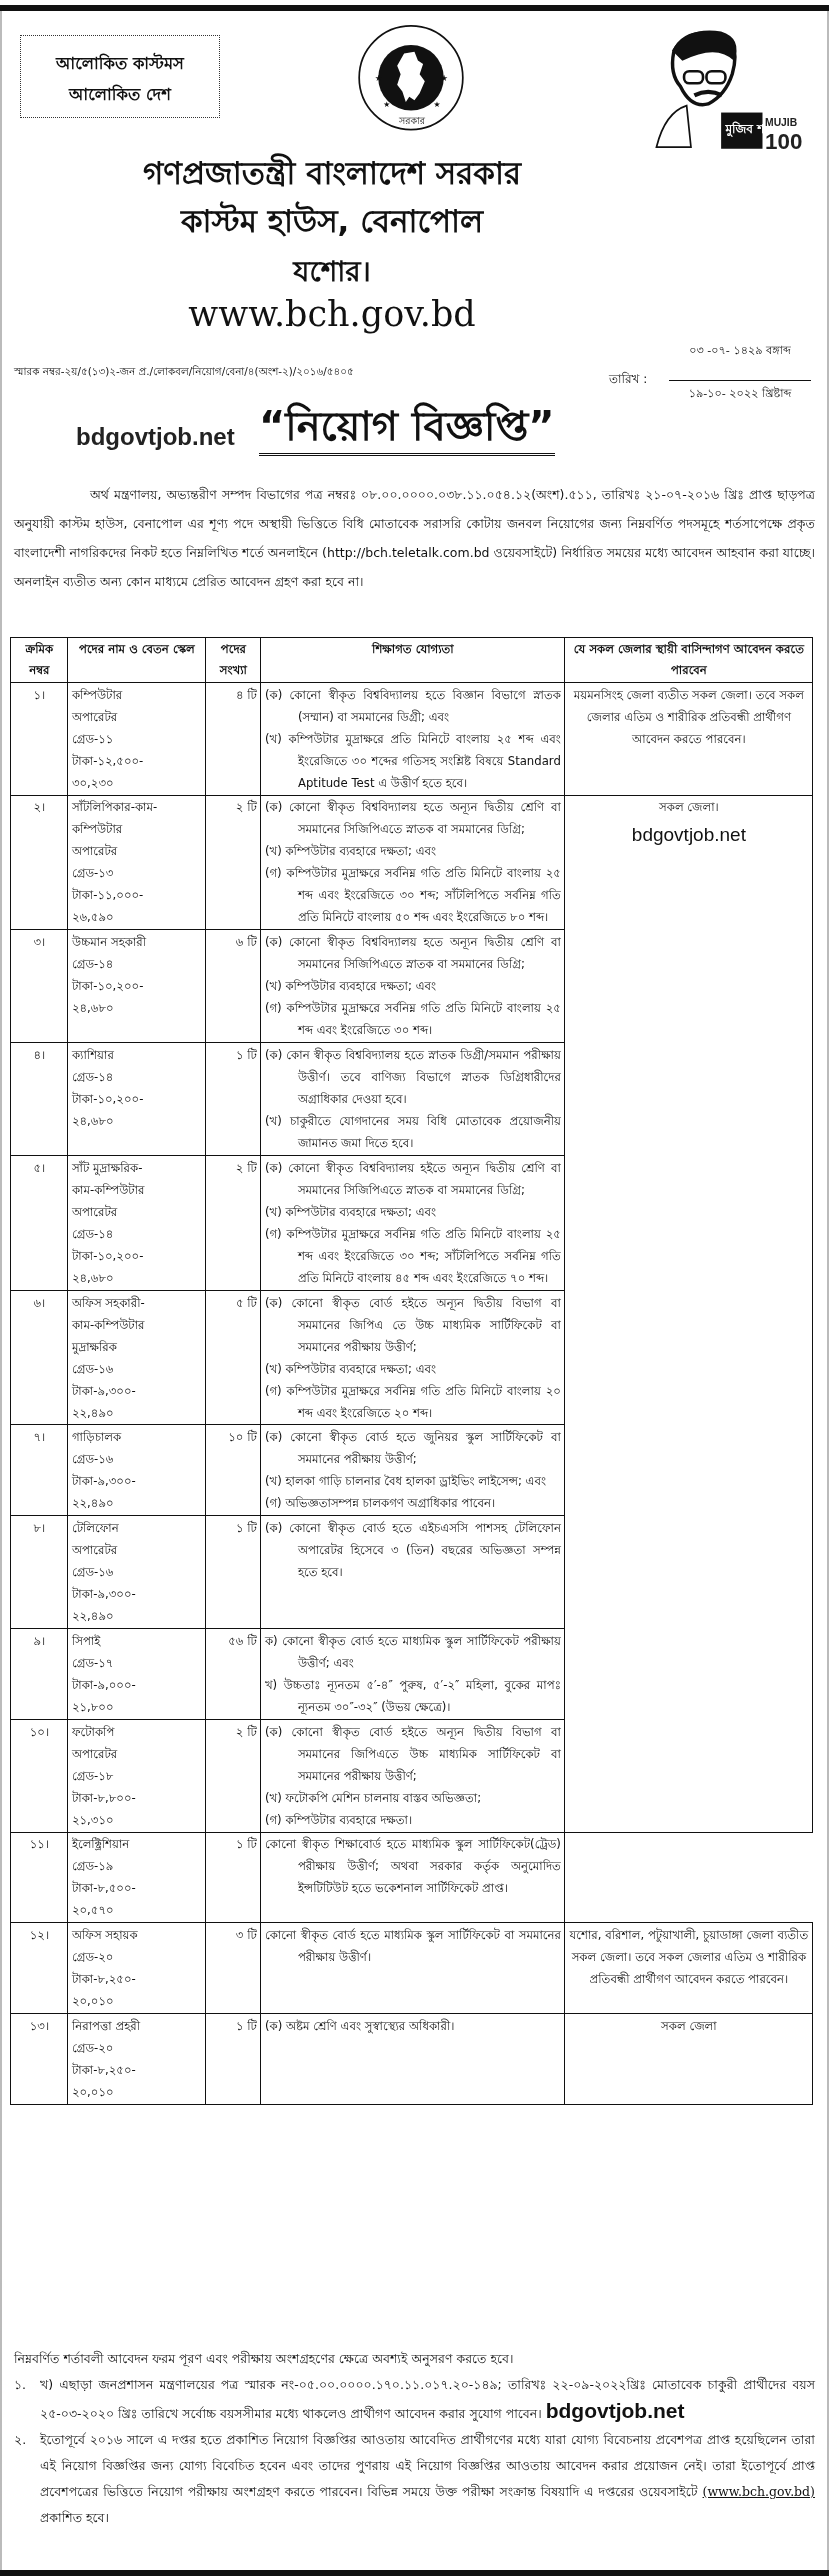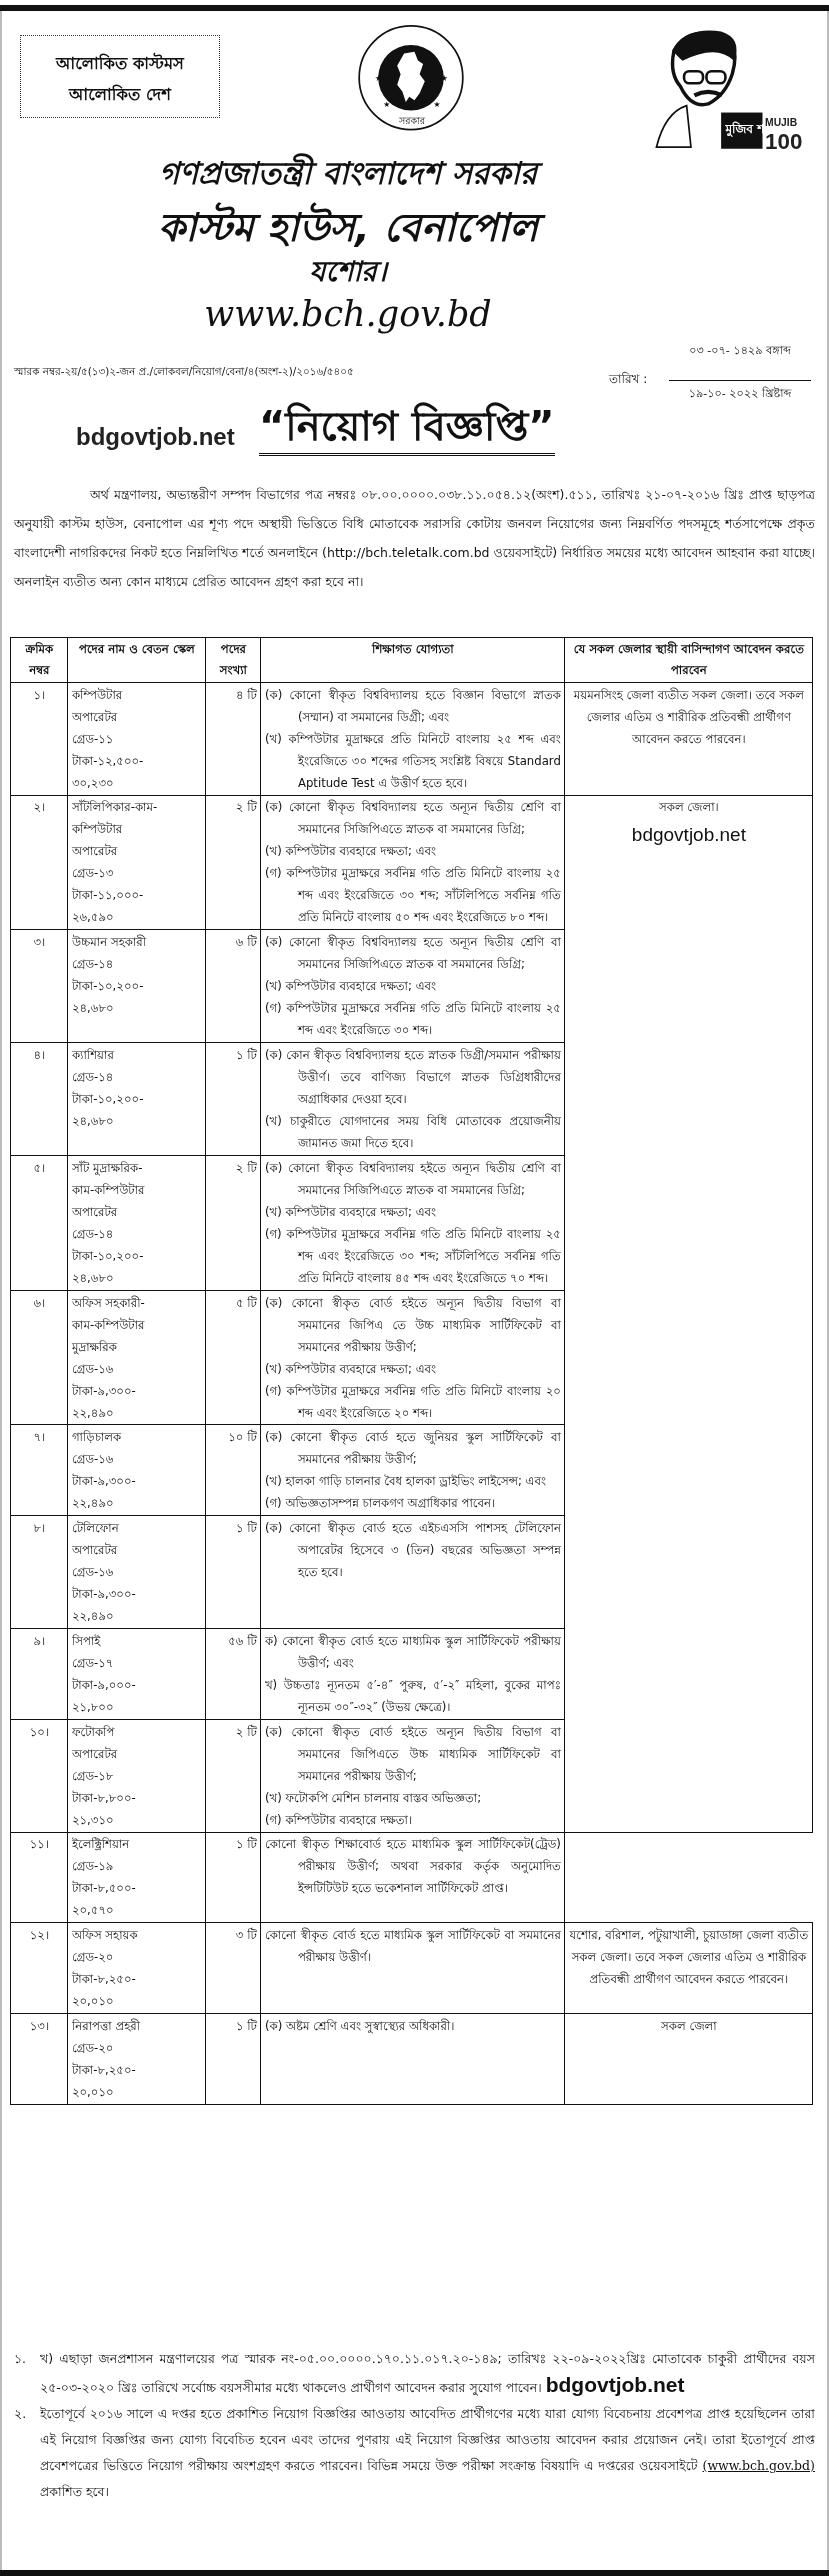--- a/index.html
+++ b/index.html
@@ -7,23 +7,23 @@
   .frame { position: absolute; left: 0; top: 0; width: 829px; height: 2576px; }
   .top-bar { position: absolute; left: 0; top: 5.2px; width: 829px; height: 6px; background: #111; }
   .bottom-bar { position: absolute; left: 0; top: 2570px; width: 829px; height: 6px; background: #111; }
   .left-edge { position: absolute; left: 0; top: 11.2px; width: 1.7px; height: 2559px; background: #bbb; }
   .right-edge { position: absolute; right: 0; top: 11.2px; width: 1.7px; height: 2559px; background: #bbb; }
 
   .slogan-box { position: absolute; left: 20px; top: 35px; width: 200px; height: 83px; border: 1.7px dotted #333; text-align: center; padding-top: 12px; font-size: 16.4px; line-height: 31px; font-weight: bold; }
   .emblem { position: absolute; left: 354px; top: 24px; width: 114px; height: 111px; }
   .mujib { position: absolute; left: 622px; top: 26px; width: 181px; height: 130px; }
 
-  .gov-title { position: absolute; left: 16px; width: 664px; text-align: center; font-weight: bold; font-style: italic; }
+  .gov-title { position: absolute; left: 0; width: 664px; text-align: center; font-weight: bold; }
   .t1 { top: 149px; font-size: 31px; }
-  .t2 { top: 197px; font-size: 39px; }
+  .t2 { top: 197px; font-size: 31px; }
   .t3 { top: 250px; font-size: 28px; }
   .t4 { top: 294px; font-size: 35px; font-family: "DejaVu Serif", serif; font-weight: normal; }
 
   .memo { position: absolute; left: 14px; top: 364px; font-size: 10.4px; }
   .date-label { position: absolute; left: 609px; top: 358px; font-size: 12px; margin-top: 12px; }
   .date-block { position: absolute; left: 669px; top: 342px; width: 142px; text-align: center; font-size: 11.2px; }
   .date-block .d1 { border-bottom: 1.3px solid #111; padding-bottom: 19px; }
   .date-block .d2 { padding-top: 3.5px; }
 
   .watermark-head { position: absolute; left: 76px; top: 423px; font-family: "Liberation Sans", sans-serif; font-size: 24px; font-weight: bold; color: #222; }
@@ -317,20 +317,21 @@
           <td class="col-cnt">১ টি</td>
           <td class="col-qual">
             <div class="qual-item">(ক) অষ্টম শ্রেণি এবং সুস্বাস্থ্যের অধিকারী।</div>
           </td>
           <td class="col-dist">সকল জেলা</td>
         </tr>
       </tbody>
   </table>
 
   <div class="conditions">
+    <div>নিম্নবর্ণিত শর্তাবলী আবেদন ফরম পূরণ এবং পরীক্ষায় অংশগ্রহণের ক্ষেত্রে অবশ্যই অনুসরণ করতে হবে।</div>
     <div class="cond-item">
       <div class="cond-num">১.</div>
       <div class="cond-body">
         <div><span>খ) এছাড়া জনপ্রশাসন মন্ত্রণালয়ের পত্র স্মারক নং-০৫.০০.০০০০.১৭০.১১.০১৭.২০-১৪৯; তারিখঃ ২২-০৯-২০২২খ্রিঃ মোতাবেক চাকুরী প্রার্থীদের বয়স ২৫-০৩-২০২০ খ্রিঃ তারিখে সর্বোচ্চ বয়সসীমার মধ্যে থাকলেও প্রার্থীগণ আবেদন করার সুযোগ পাবেন।</span> <span class="wm-inline">bdgovtjob.net</span></div>
       </div>
     </div>
     <div class="cond-item">
       <div class="cond-num">২.</div>
       <div class="cond-body">
         <span>ইতোপূর্বে ২০১৬ সালে এ দপ্তর হতে প্রকাশিত নিয়োগ বিজ্ঞপ্তির আওতায় আবেদিত প্রার্থীগণের মধ্যে যারা যোগ্য বিবেচনায় প্রবেশপত্র প্রাপ্ত হয়েছিলেন তারা এই নিয়োগ বিজ্ঞপ্তির জন্য যোগ্য বিবেচিত হবেন এবং তাদের পুণরায় এই নিয়োগ বিজ্ঞপ্তির আওতায় আবেদন করার প্রয়োজন নেই। তারা ইতোপূর্বে প্রাপ্ত প্রবেশপত্রের ভিত্তিতে নিয়োগ পরীক্ষায় অংশগ্রহণ করতে পারবেন। বিভিন্ন সময়ে উক্ত পরীক্ষা সংক্রান্ত বিষয়াদি এ দপ্তরের ওয়েবসাইটে</span>

